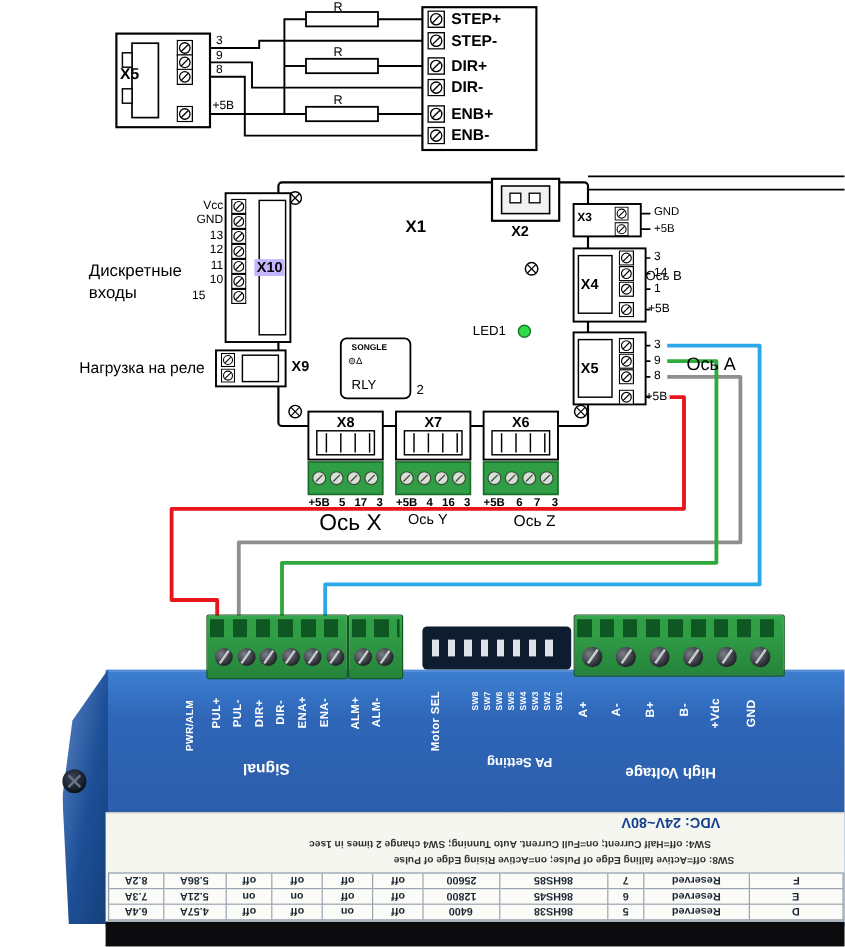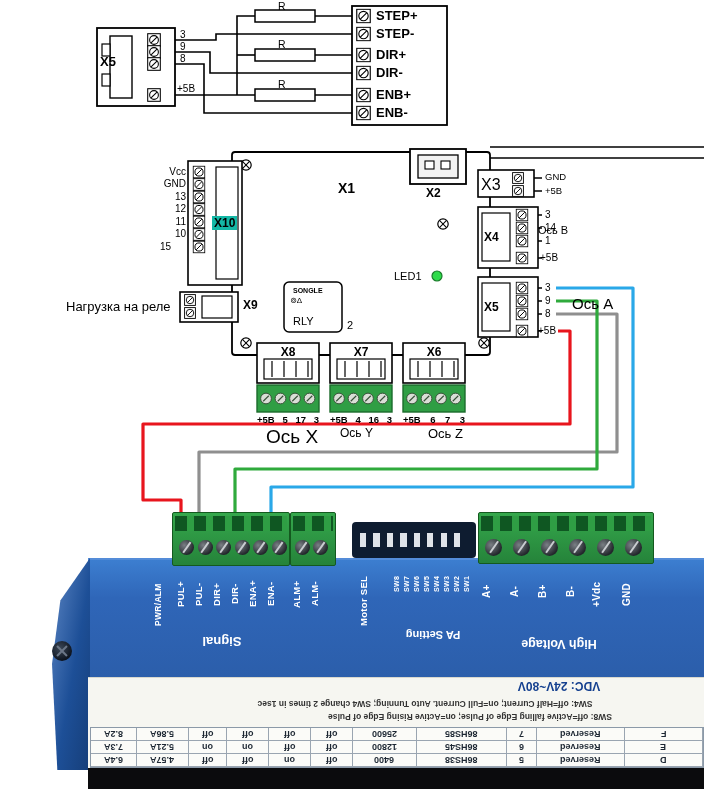--- a/index.html
+++ b/index.html
@@ -218,47 +218,48 @@
   <div class="lbl" style="left:376px;top:8px;font-size:13px;font-weight:700">STEP+</div>
   <div class="lbl" style="left:376px;top:26px;font-size:13px;font-weight:700">STEP-</div>
   <div class="lbl" style="left:376px;top:47px;font-size:13px;font-weight:700">DIR+</div>
   <div class="lbl" style="left:376px;top:65px;font-size:13px;font-weight:700">DIR-</div>
   <div class="lbl" style="left:376px;top:87px;font-size:13px;font-weight:700">ENB+</div>
   <div class="lbl" style="left:376px;top:105px;font-size:13px;font-weight:700">ENB-</div>
 
   <div class="lbl" style="left:338px;top:180px;font-size:14px;font-weight:600">X1</div>
   <div class="lbl" style="left:426px;top:186px;font-size:12px;font-weight:600">X2</div>
 
-  <div class="lbl" style="left:481px;top:176px;font-size:16px;font-weight:400">X3</div>
+  <div class="lbl" style="left:481px;top:176px;font-size:10px;font-weight:700">X3</div>
   <div class="lbl" style="left:545px;top:171px;font-size:9.5px">GND</div>
   <div class="lbl" style="left:545px;top:185px;font-size:9.5px">+5В</div>
 
   <div class="lbl" style="left:484px;top:230px;font-size:12px;font-weight:600">X4</div>
   <div class="lbl" style="left:545px;top:209px;font-size:10px">3</div>
   <div class="lbl" style="left:545px;top:222px;font-size:10px">14</div>
   <div class="lbl" style="left:545px;top:235px;font-size:10px">1</div>
   <div class="lbl" style="left:540px;top:252px;font-size:10px">+5В</div>
   <div class="lbl" style="left:538px;top:224px;font-size:11px">Ось B</div>
 
   <div class="lbl" style="left:484px;top:300px;font-size:12px;font-weight:600">X5</div>
   <div class="lbl" style="left:545px;top:282px;font-size:10px">3</div>
   <div class="lbl" style="left:545px;top:295px;font-size:10px">9</div>
   <div class="lbl" style="left:545px;top:308px;font-size:10px">8</div>
   <div class="lbl" style="left:538px;top:325px;font-size:10px">+5В</div>
   <div class="lbl" style="left:572px;top:295px;font-size:15px">Ось А</div>
 
-  <div class="lbl" style="left:212px;top:216px;font-size:12px;font-weight:600;background:#14b8a6;padding:0 2px">X10</div>
+  <div class="lbl" style="left:212px;top:216px;font-size:12px;font-weight:600;background:#c4b5fd;padding:0 2px">X10</div>
   <div class="lbl" style="left:160px;top:166px;width:26px;text-align:right;font-size:10px">Vcc</div>
   <div class="lbl" style="left:158px;top:178px;width:28px;text-align:right;font-size:10px">GND</div>
   <div class="lbl" style="left:160px;top:191px;width:26px;text-align:right;font-size:10px">13</div>
   <div class="lbl" style="left:160px;top:203px;width:26px;text-align:right;font-size:10px">12</div>
   <div class="lbl" style="left:160px;top:216px;width:26px;text-align:right;font-size:10px">11</div>
   <div class="lbl" style="left:160px;top:228px;width:26px;text-align:right;font-size:10px">10</div>
   <div class="lbl" style="left:160px;top:241px;width:26px;font-size:10px">15</div>
 
+  <div class="abs" style="left:74px;top:216px;width:110px;font-size:14px;line-height:1.3">Дискретные входы</div>
   <div class="abs" style="left:66px;top:299px;width:112px;font-size:13px">Нагрузка на реле</div>
   <div class="lbl" style="left:243px;top:298px;font-size:12px;font-weight:600">X9</div>
 
   <div class="lbl" style="left:293px;top:287px;font-size:7px;font-weight:700">SONGLE</div>
   <div class="lbl" style="left:290px;top:296px;font-size:8px">⊚Δ</div>
   <div class="lbl" style="left:293px;top:315px;font-size:11px">RLY</div>
   <div class="lbl" style="left:347px;top:319px;font-size:11px">2</div>
   <div class="lbl" style="left:394px;top:270px;font-size:11px">LED1</div>
 
   <div class="lbl ctr" style="left:257px;top:345px;width:62px;font-size:12px;font-weight:600">X8</div>

